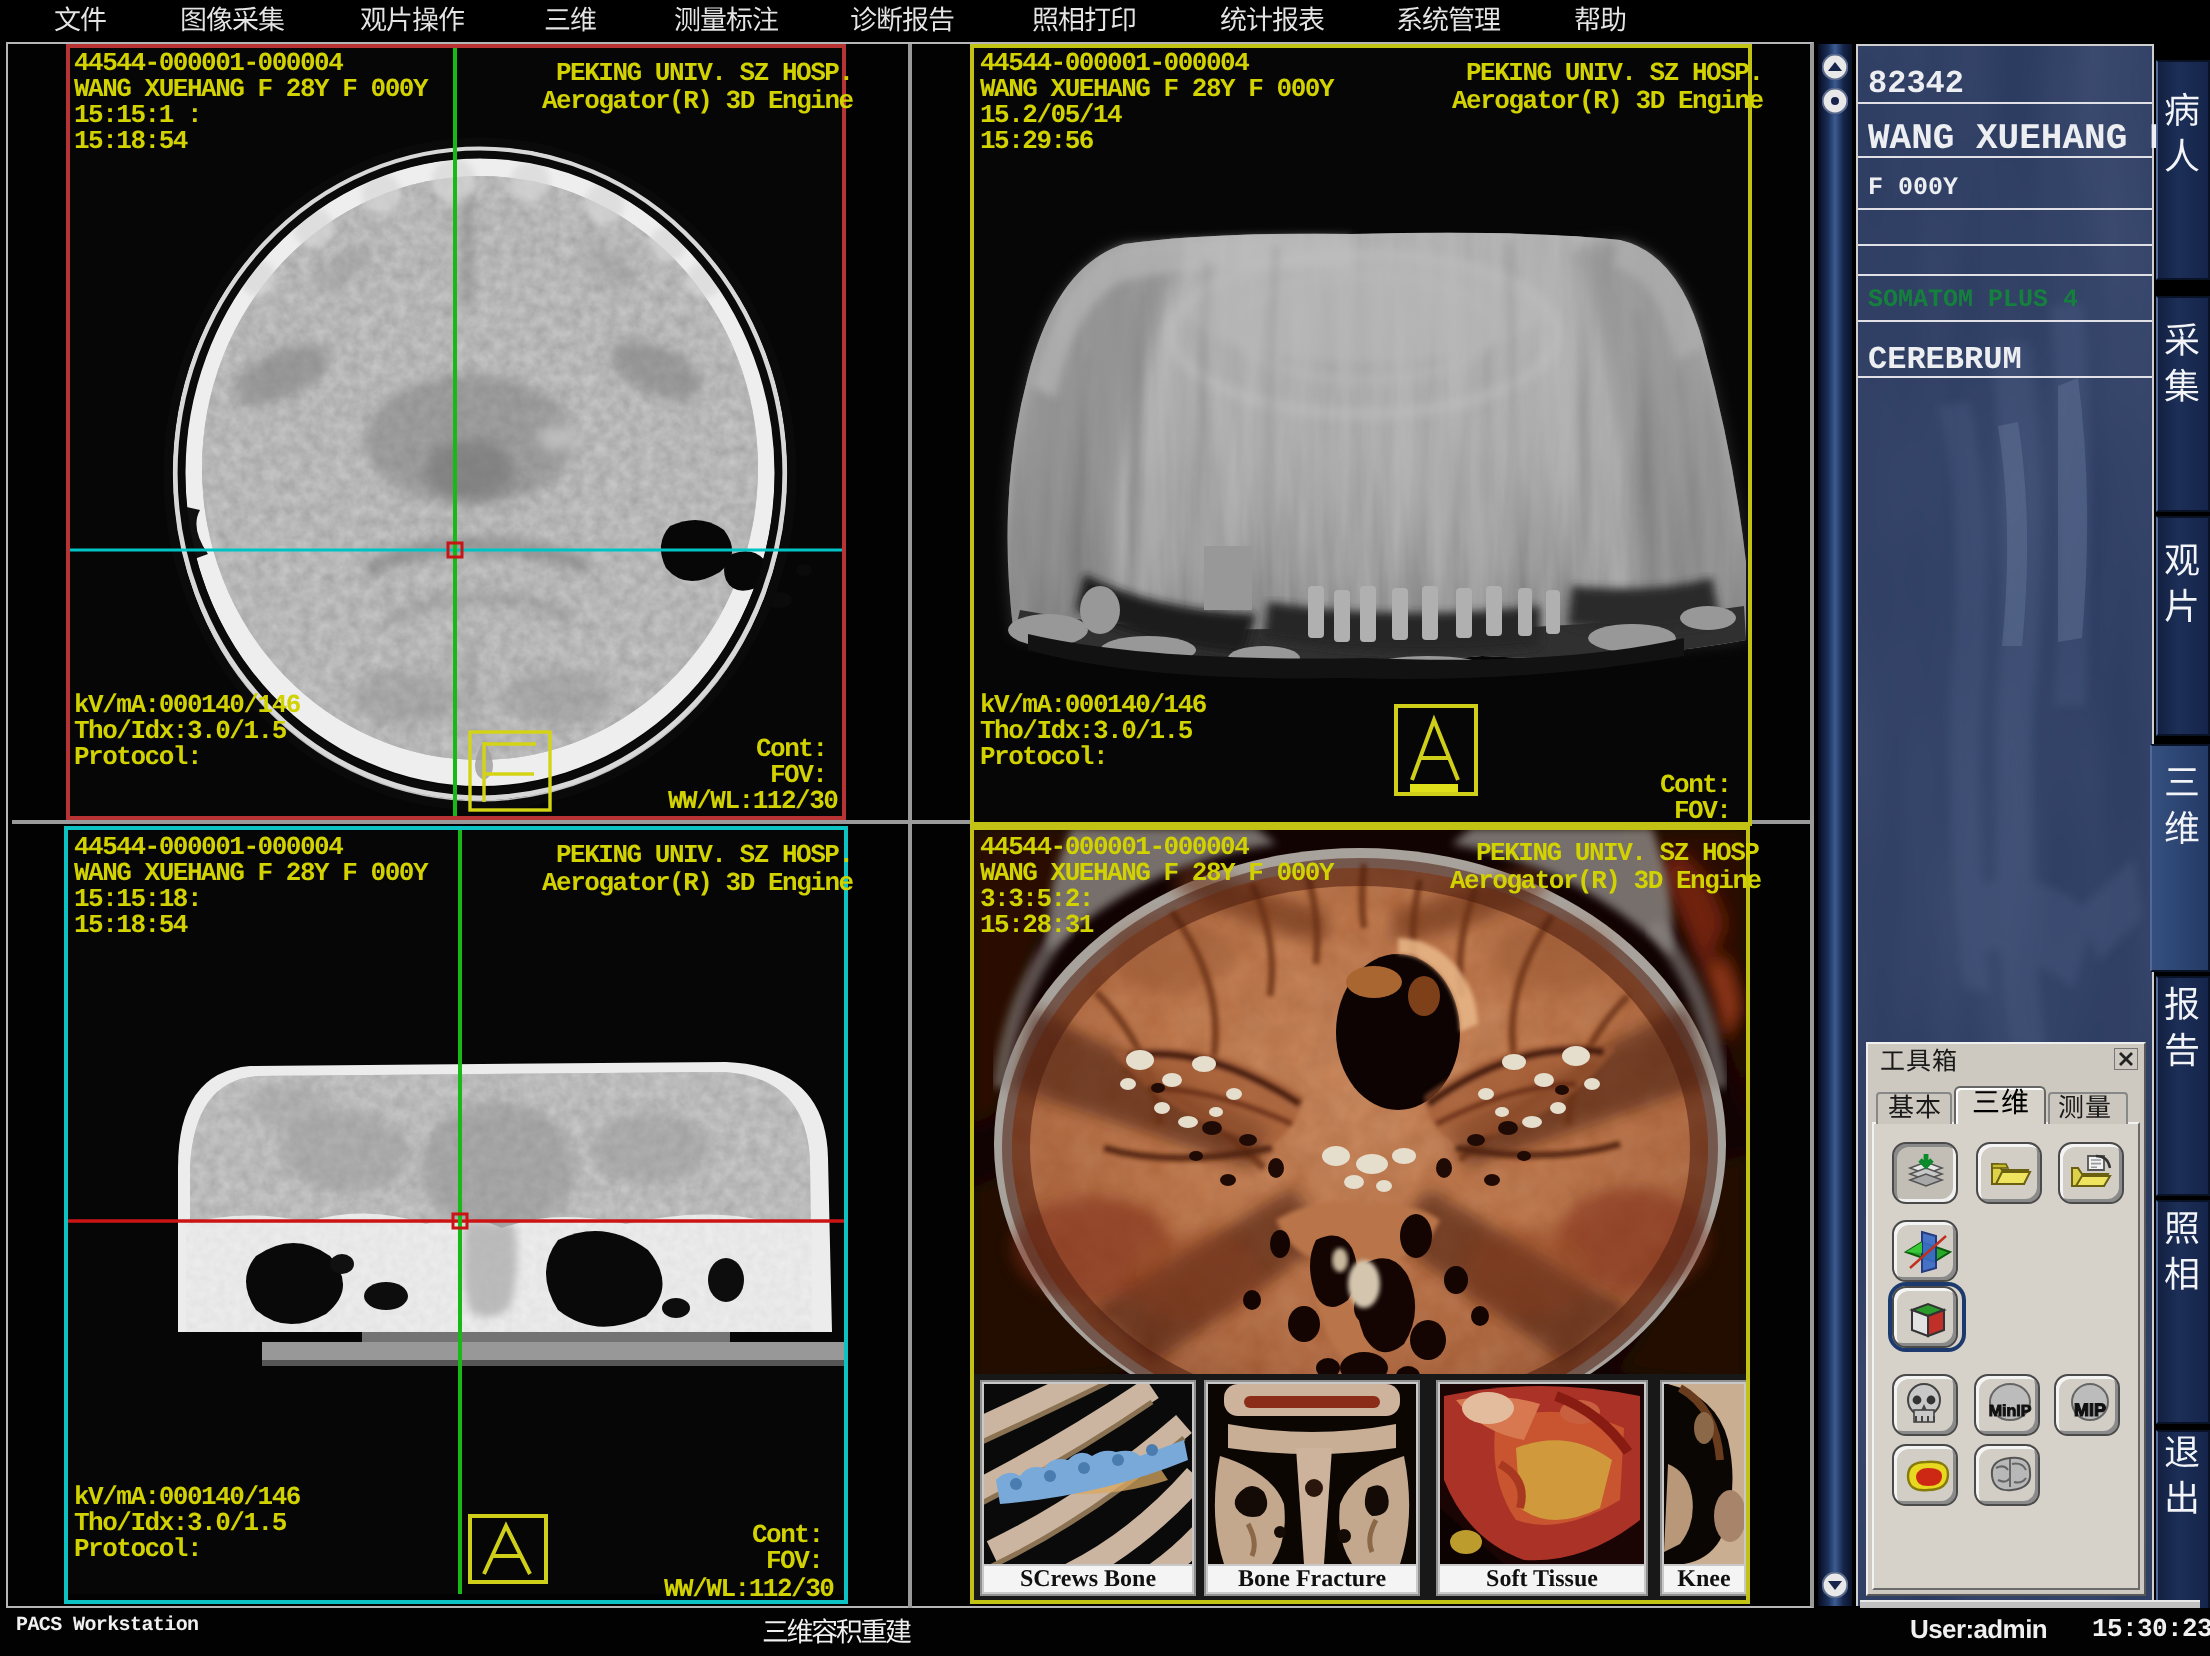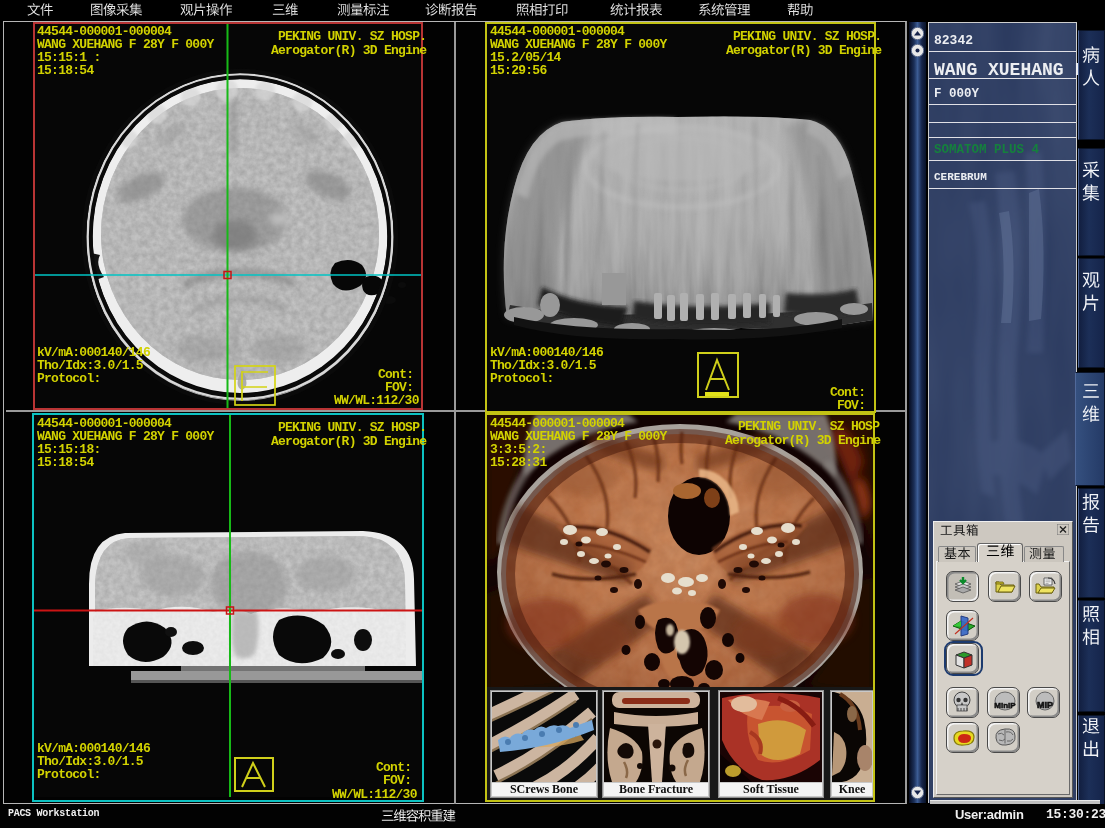--- a/index.html
+++ b/index.html
@@ -507,25 +507,25 @@
 </g>
       </svg>
     </div>
     <div class="abs" style="left:929px;top:51px;width:147px;height:1px;background:#e0e0e6"></div>
     <div class="abs" style="left:929px;top:78px;width:147px;height:1px;background:#e0e0e6"></div>
     <div class="abs" style="left:929px;top:104px;width:147px;height:1px;background:#e0e0e6"></div>
     <div class="abs" style="left:929px;top:122px;width:147px;height:1px;background:#e0e0e6"></div>
     <div class="abs" style="left:929px;top:137px;width:147px;height:1px;background:#e0e0e6"></div>
     <div class="abs" style="left:929px;top:160px;width:147px;height:1px;background:#e0e0e6"></div>
     <div class="abs" style="left:929px;top:188px;width:147px;height:1px;background:#e0e0e6"></div>
-    <div class="abs" style="left:934px;top:33px;font-family:'Liberation Mono',monospace;font-weight:bold;font-size:13px;color:#eceef2;white-space:pre">82342</div>
+    <div class="abs" style="left:934px;top:33px;font-family:'Liberation Mono',monospace;font-weight:bold;font-size:16px;color:#eceef2;white-space:pre">82342</div>
     <div class="abs" style="left:934px;top:60px;font-family:'Liberation Mono',monospace;font-weight:bold;font-size:18px;color:#eceef2;white-space:pre">WANG XUEHANG F 28Y</div>
     <div class="abs" style="left:934px;top:87px;font-family:'Liberation Mono',monospace;font-weight:bold;font-size:12.5px;color:#eceef2;white-space:pre">F 000Y</div>
     <div class="abs" style="left:934px;top:143px;font-family:'Liberation Mono',monospace;font-weight:bold;font-size:12.5px;color:#15803d;white-space:pre">SOMATOM PLUS 4</div>
-    <div class="abs" style="left:934px;top:171px;font-family:'Liberation Mono',monospace;font-weight:bold;font-size:11px;color:#eceef2;white-space:pre">CEREBRUM</div>
+    <div class="abs" style="left:934px;top:171px;font-family:'Liberation Mono',monospace;font-weight:bold;font-size:16px;color:#eceef2;white-space:pre">CEREBRUM</div>
     <div class="abs" style="left:933px;top:521px;width:140px;height:277px;background:#cdc8c0;border:1px solid;border-color:#efefef #585858 #585858 #efefef"></div>
     <svg style="position:absolute;left:940px;top:524px;overflow:visible" width="38" height="12" fill="#1a1a1a">
       <path transform="translate(0.0,10.8) scale(0.01250,-0.01250)" d="M52 72V-3H951V72H539V650H900V727H104V650H456V72Z"></path>
       <path transform="translate(13.0,10.8) scale(0.01250,-0.01250)" d="M605 84C716 32 832 -32 902 -81L962 -25C887 22 766 86 653 137ZM328 133C266 79 141 12 40 -26C58 -40 83 -65 95 -81C196 -40 319 25 399 88ZM212 792V209H52V141H951V209H802V792ZM284 209V300H727V209ZM284 586H727V501H284ZM284 644V730H727V644ZM284 444H727V357H284Z"></path>
       <path transform="translate(26.0,10.8) scale(0.01250,-0.01250)" d="M570 293H837V191H570ZM570 352V451H837V352ZM570 132H837V28H570ZM497 519V-79H570V-35H837V-73H913V519ZM185 844C153 743 99 643 36 578C54 568 86 547 100 536C133 574 165 624 194 679H234C255 639 274 591 284 556H235V442H60V372H220C176 265 101 148 33 85C51 71 71 45 82 27C134 83 190 168 235 254V-80H307V256C349 211 398 156 420 126L468 185C444 210 348 300 307 334V372H466V442H307V551L354 570C346 599 329 641 310 679H488V743H225C237 771 248 799 257 827ZM578 844C549 745 496 649 430 587C449 577 480 556 494 544C528 580 561 626 589 678H649C682 634 716 580 729 543L794 571C781 600 756 641 728 678H948V743H620C632 770 642 798 651 827Z"></path>
     </svg>
     <svg class="abs" style="left:1057px;top:524px" width="12" height="11">
 <rect width="12" height="11" fill="#cdc8c0" stroke="#777"></rect>
       <path d="M3 2.5 L9 8.5 M9 2.5 L3 8.5" stroke="#222" stroke-width="1.4"></path>
     </svg>

